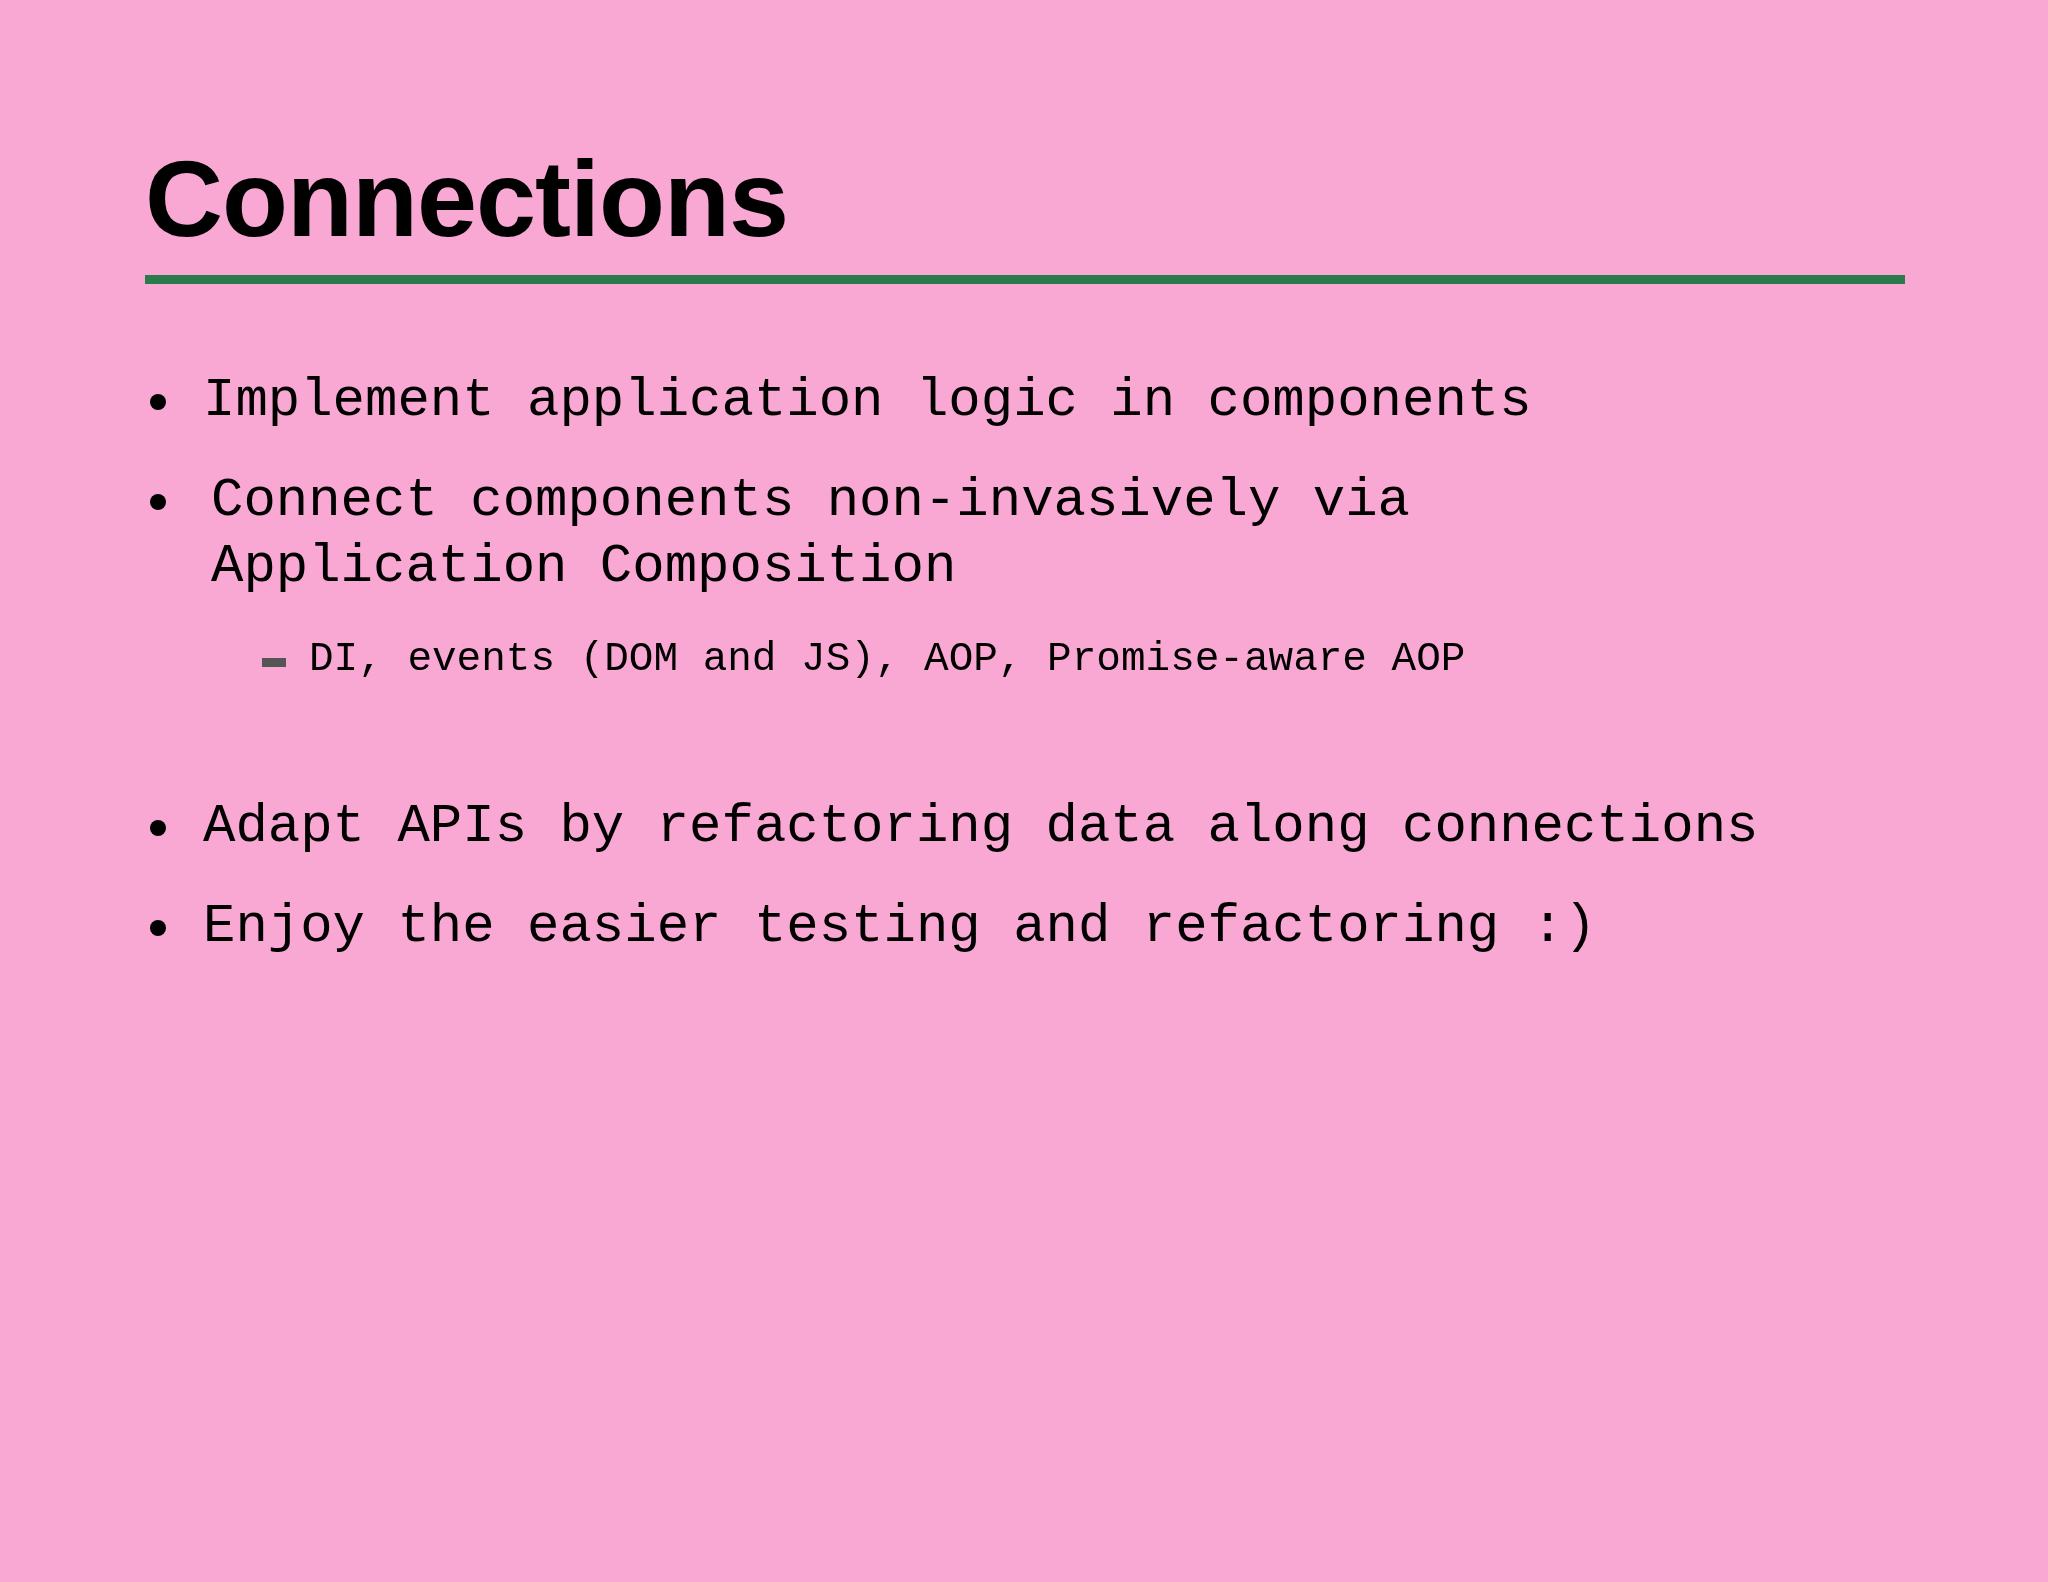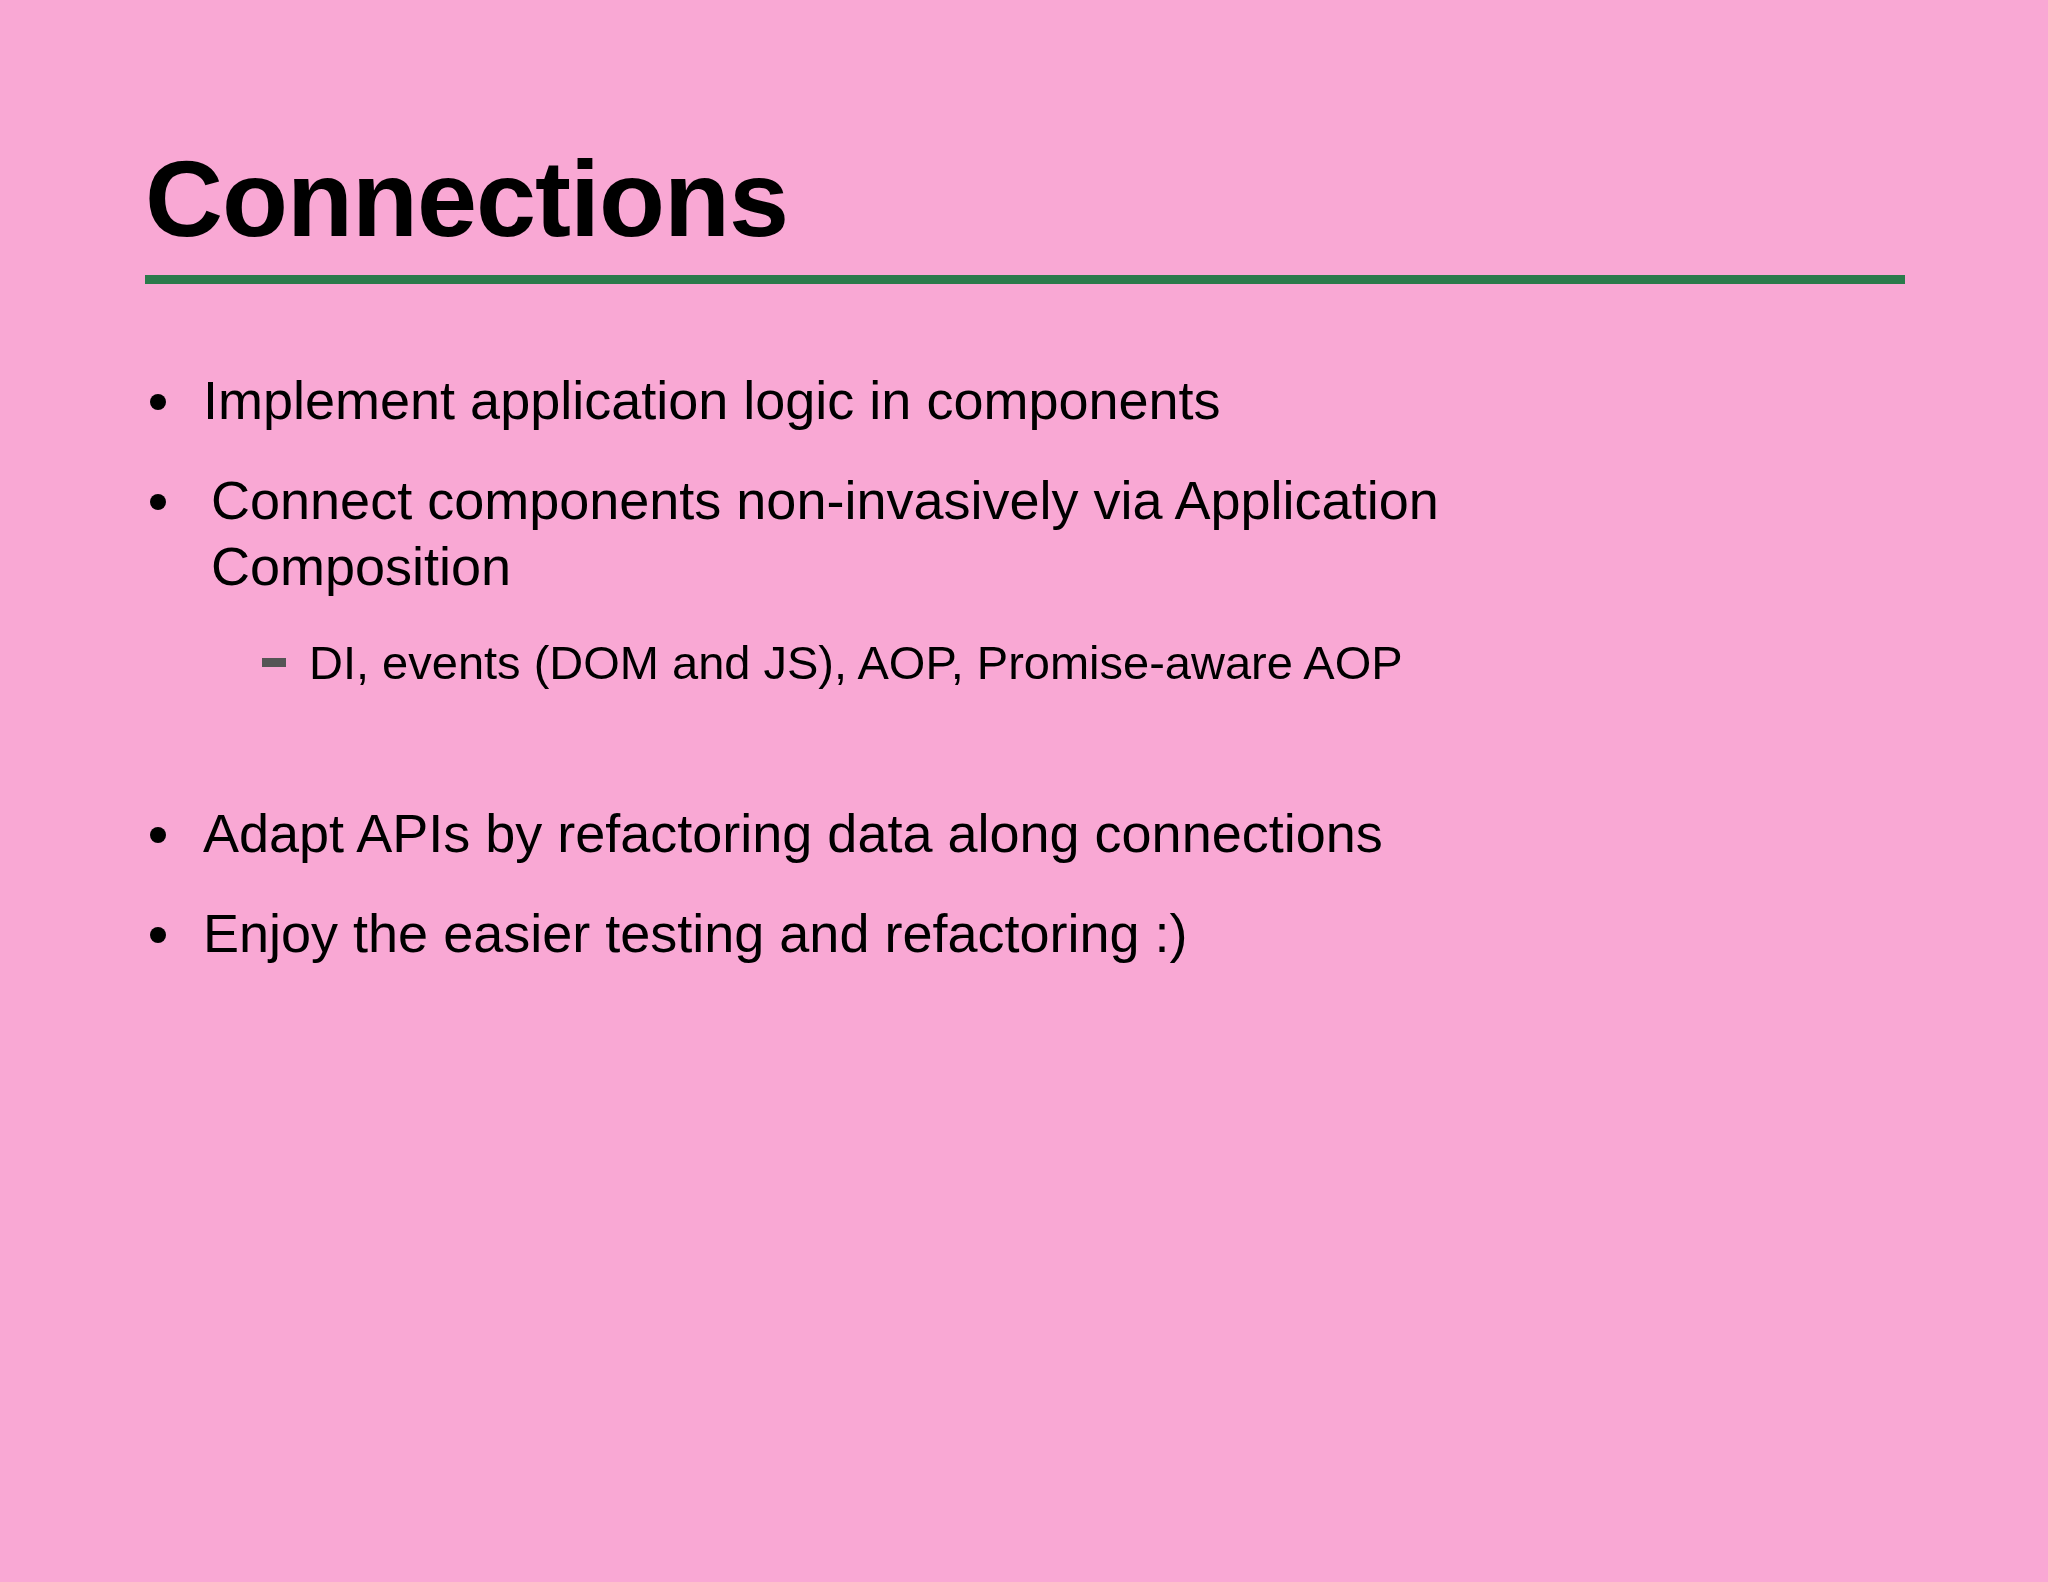--- a/index.html
+++ b/index.html
@@ -91,33 +91,33 @@
     display: inline-block;
     width: 24px;
     height: 9px;
     background: #555555;
     margin-top: 24px;
     margin-left: 5px;
   }
 
   .bullet-text {
     flex: 1 1 auto;
-    font-family: Liberation Sans, sans-serif;
+    font-family: Liberation Mono, monospace;
     font-size: 54px;
     line-height: 1.22;
     color: #000000;
     padding-top: 0;
   }
 
   .bullet-row.sub .bullet-marker {
     width: 52px;
   }
 
   .bullet-row.sub .bullet-text {
-    font-size: 47px;
+    font-size: 41px;
   }
 
   .spacer-row {
     height: 76px;
   }
 
   
   .wrap-1 {
     max-width: 1330px;
     margin-left: 8px;

